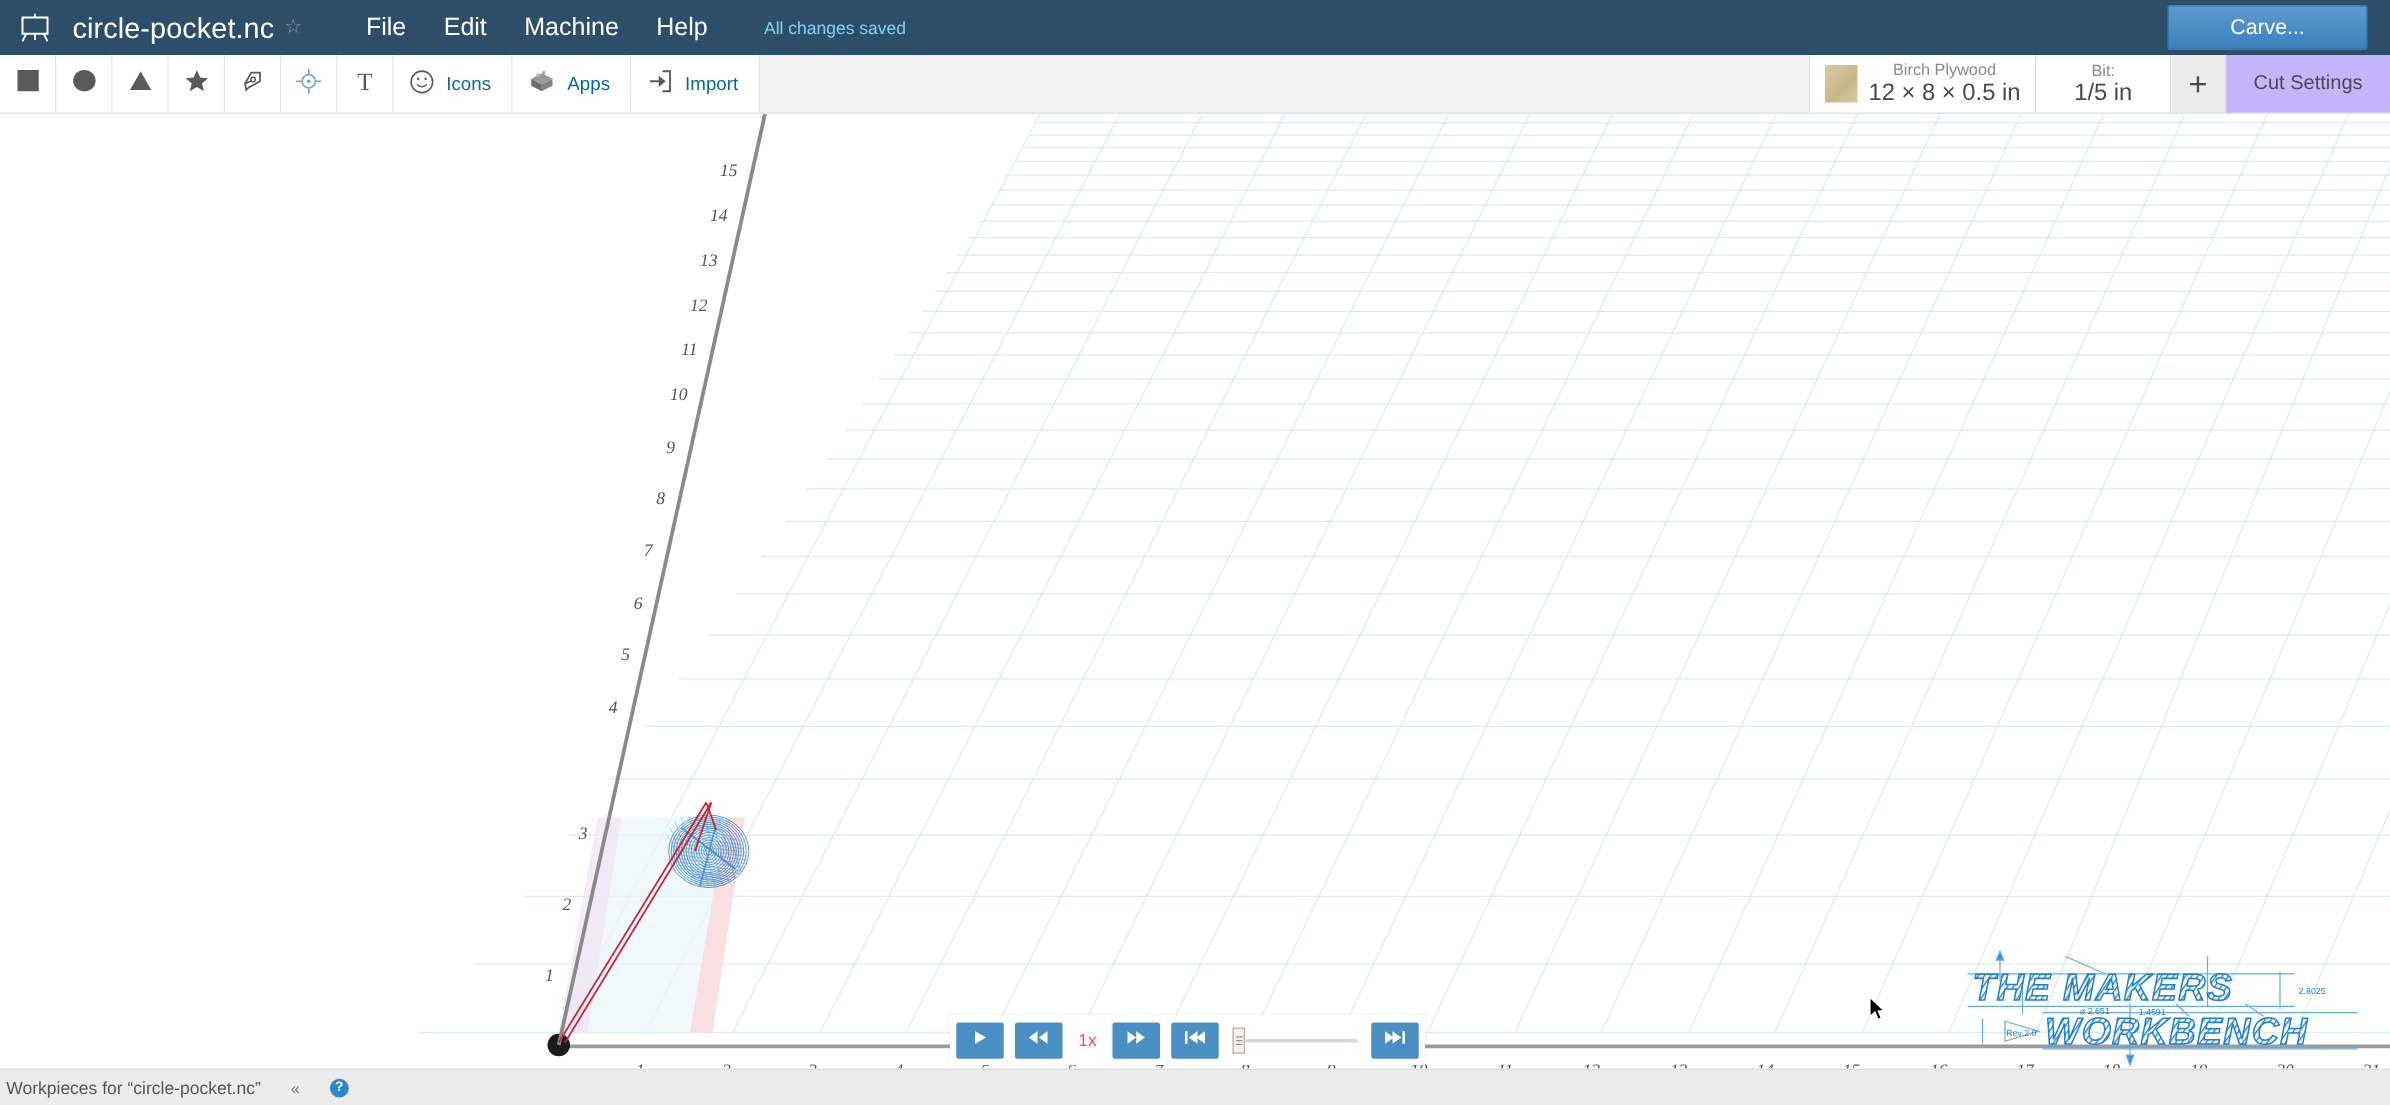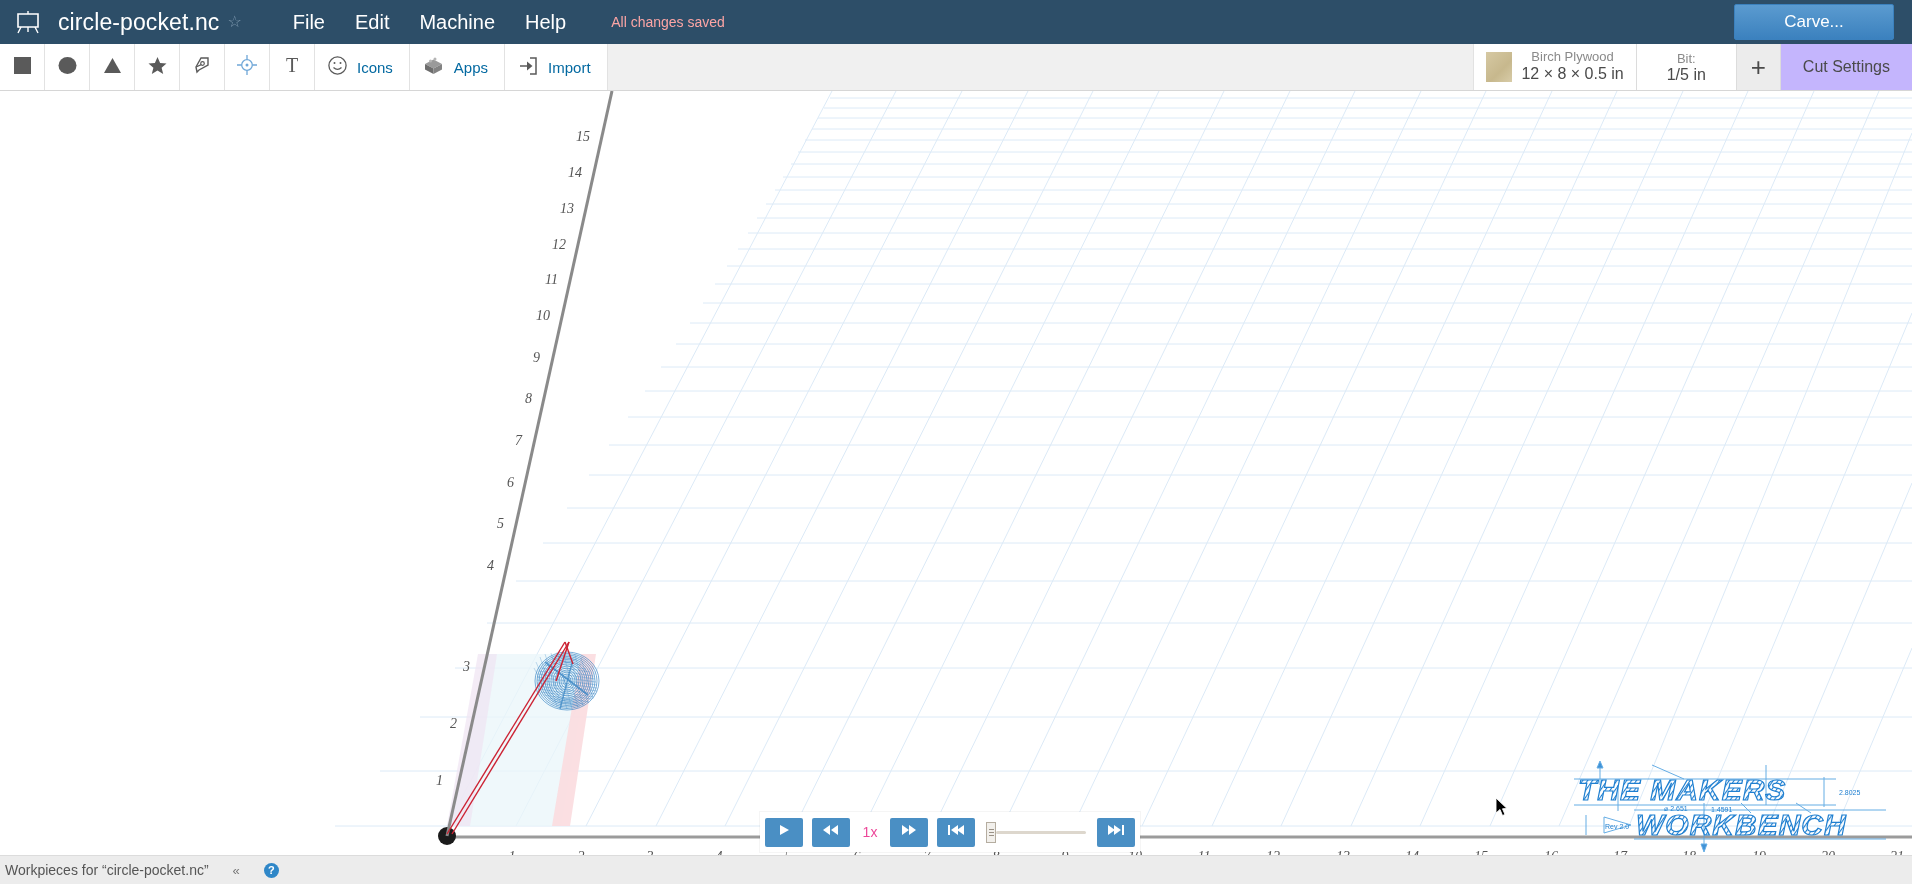--- a/index.html
+++ b/index.html
@@ -32,21 +32,21 @@
   .star-btn {
     color: #7d98ae; font-size: 16px; margin-left: 8px; line-height: 1;
     cursor: pointer;
   }
   .menu-items { display: flex; align-items: center; margin-left: 36px; }
   .menu-item {
     color: #ffffff; font-size: 20px;
     padding: 6px 15px; cursor: pointer; white-space: nowrap;
   }
   .save-status {
-    color: #fca5a5; font-size: 14px; margin-left: 30px; white-space: nowrap;
+    color: #7dd3fc; font-size: 14px; margin-left: 30px; white-space: nowrap;
   }
   .carve-btn {
     position: absolute; right: 18px; top: 4px;
     width: 160px; height: 36px;
     background: linear-gradient(#5b9bd0, #3b81be);
     border: 1px solid #3b81be; border-radius: 2px;
     color: #ffffff; font-size: 17px;
     display: flex; align-items: center; justify-content: center;
     cursor: pointer;
   }
@@ -78,21 +78,21 @@
     display: flex; align-items: center; padding: 0 12px; gap: 9px;
     cursor: pointer; min-width: 0;
   }
   .mat-swatch {
     width: 26px; height: 30px;
     background: linear-gradient(135deg,#d6c9a3,#c7b88d 60%,#d8cca8);
     flex: none;
   }
   .mat-text { display: flex; flex-direction: column; align-items: center; line-height: 1.15; }
   .mat-top { font-size: 13px; color: #8a8a8a; }
-  .mat-bot { font-size: 16px; color: #4a4a4a; white-space: nowrap; }
+  .mat-bot { font-size: 19px; color: #4a4a4a; white-space: nowrap; }
   .bit-cell {
     background: #ffffff; border-right: 1px solid #dcdcdc;
     display: flex; flex-direction: column;
     align-items: center; justify-content: center;
     padding: 0 30px; cursor: pointer;
   }
   .plus-cell {
     width: 44px; background: #ececec; border-right: 1px solid #dcdcdc;
     display: flex; align-items: center; justify-content: center;
     font-size: 26px; color: #4a4a4a; font-weight: 300; cursor: pointer;

